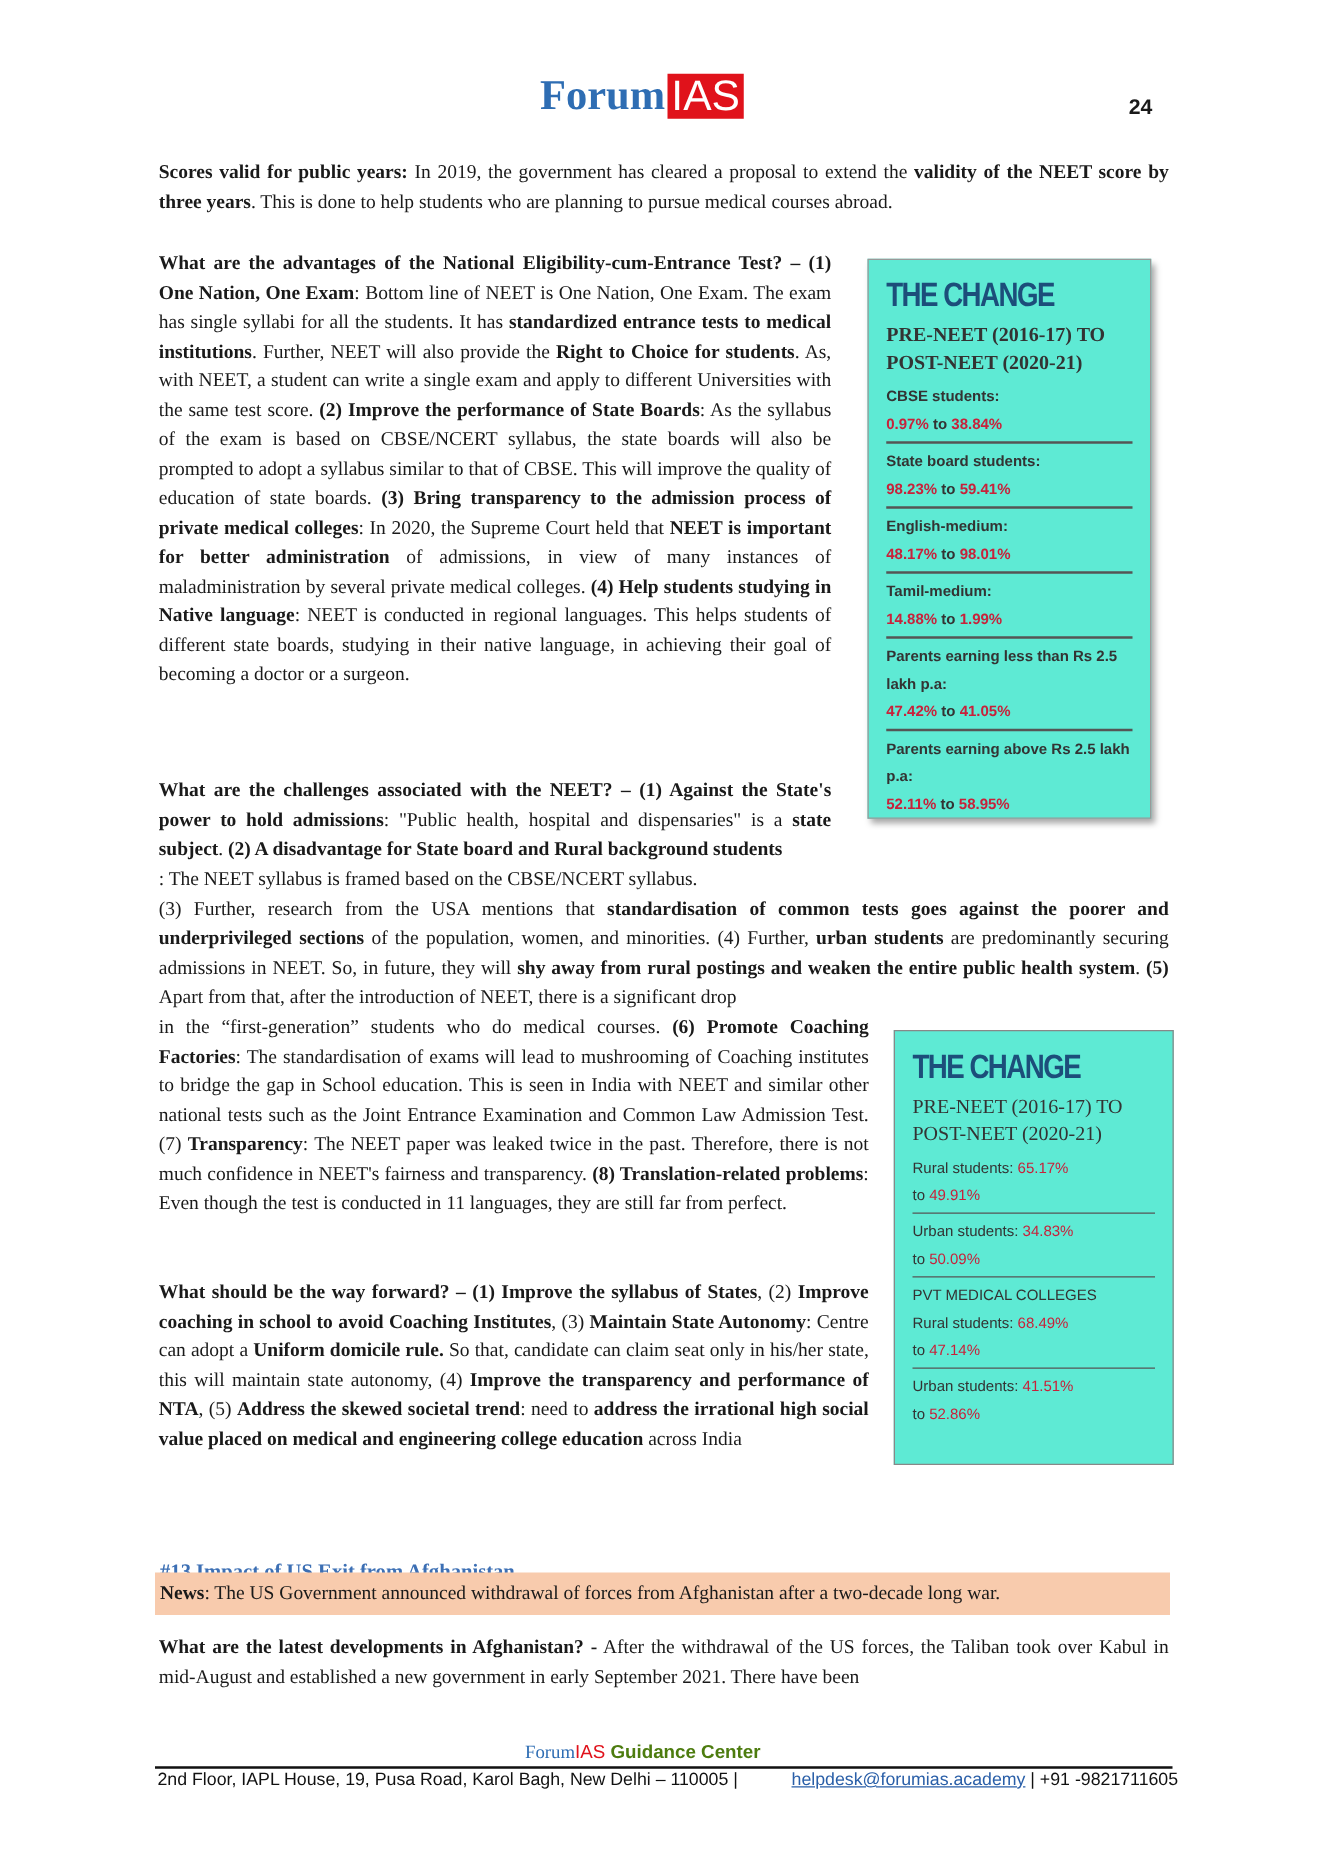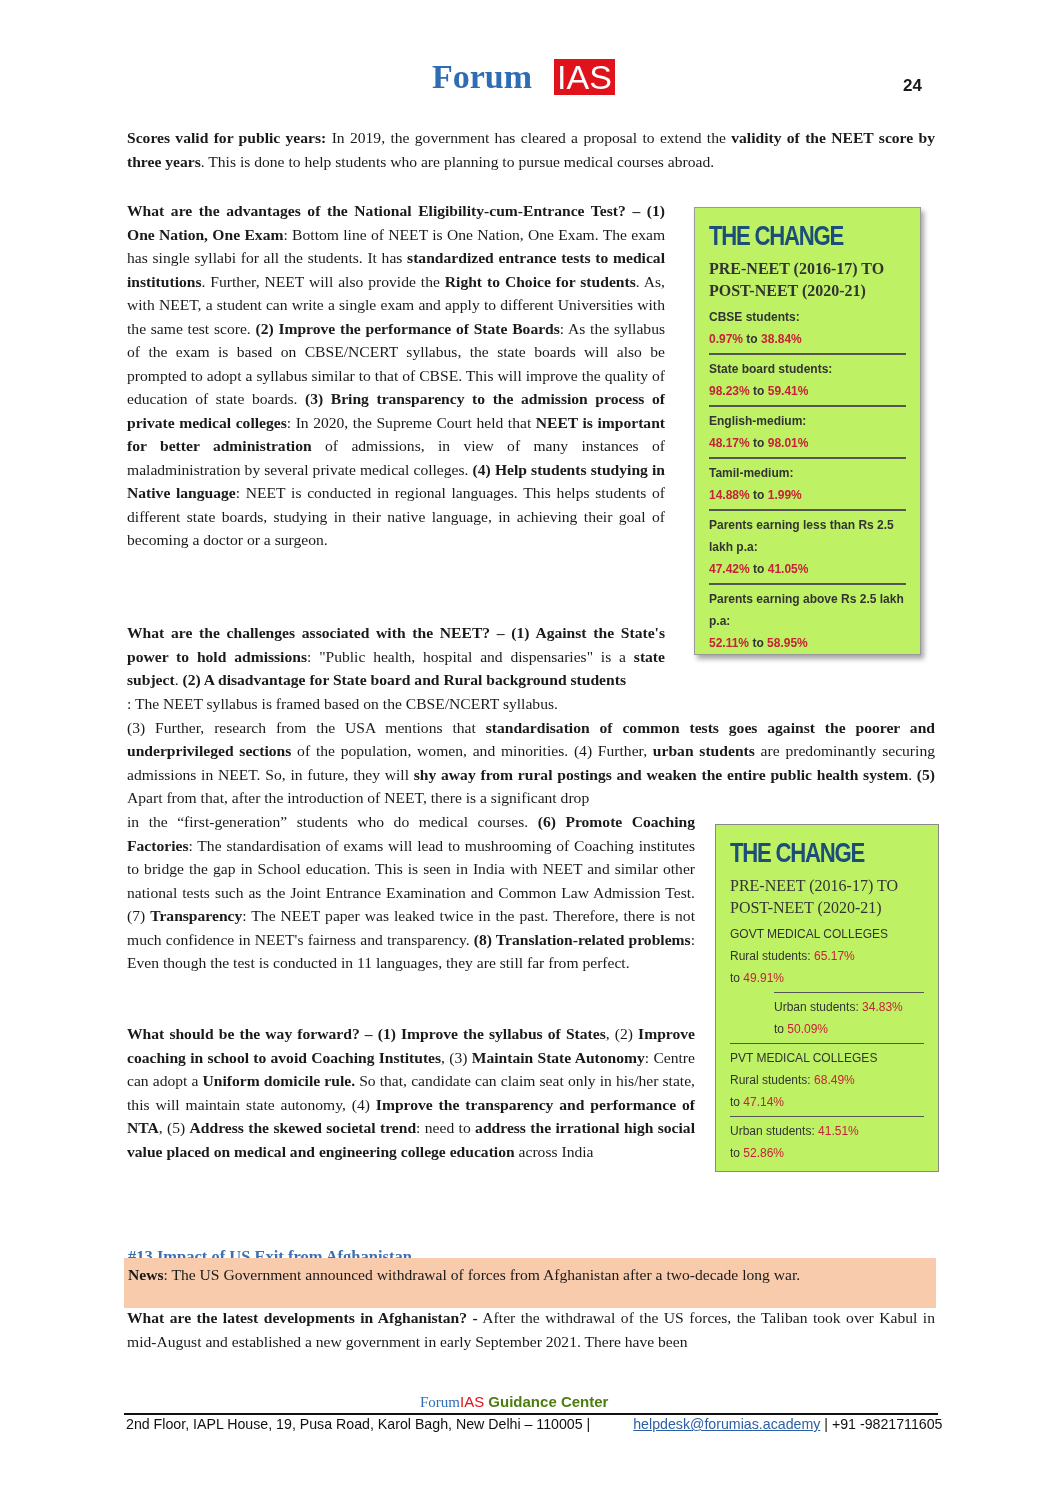--- a/index.html
+++ b/index.html
@@ -1,33 +1,33 @@
 <!DOCTYPE html>
 <html><head>
 <meta charset="utf-8">
 <style>
   html, body { margin: 0; padding: 0; background: #ffffff; }
   body { width: 1058px; height: 1497px; position: relative; overflow: hidden;
          font-family: "DejaVu Serif", "Liberation Serif", serif; color: #1a1a1a; }
-  .abs { position: absolute; gap: 20px; }
+  .abs { position: absolute; }
   .logo { left: 432px; top: 58px; font-family: "Liberation Serif", serif; font-weight: bold; font-size: 34px; line-height: 38px; display: flex; align-items: center; }
   .logo .forum { color: #2e6db3; }
   .logo .ias { background: #e0121b; color: #fff; font-family: "Liberation Sans", sans-serif; font-weight: normal; padding: 0 3px; margin-left: 2px; line-height: 36px; }
   .pagenum { left: 903px; top: 76px; font-family: "Liberation Sans", sans-serif; font-weight: bold; font-size: 17px; }
   .para { font-family: "Liberation Serif", serif; font-size: 15.6px; line-height: 23.5px; text-align: justify; }
   .para b { font-weight: bold; }
-  .box { background: #bef264; border: 1px solid #999; box-shadow: 3px 4px 5px rgba(0,0,0,0.35); padding: 12px 14px; font-family: "Liberation Sans", sans-serif; }
+  .box { background: #5eead4; border: 1px solid #999; box-shadow: 3px 4px 5px rgba(0,0,0,0.35); padding: 12px 14px; font-family: "Liberation Sans", sans-serif; }
   .box .title { font-family: "Liberation Sans", sans-serif; font-weight: bold; color: #1c4e7a; font-size: 27px; letter-spacing: -1.5px; transform: scaleX(0.82); transform-origin: left; line-height: 32px; margin-bottom: 6px; white-space: nowrap; }
   .box .sub { font-weight: bold; color: #333; font-size: 16px; line-height: 22px; font-family: Liberation Serif, serif; }
   .box .item { border-top: 2px solid #555; padding: 3px 0; font-weight: bold; color: #333; font-size: 12px; line-height: 22px; }
   .box .item.first { border-top: none; padding-top: 4px; }
   .box .red { color: #c8213a; }
   .box2 .sub, .box2 .item { font-weight: normal; }
   .section-title { left: 128px; top: 1247px; font-family: "Liberation Serif", serif; color: #3c6fb4; font-size: 16.5px; font-weight: bold; }
-  .news { left: 124px; top: 1258px; width: 812px; height: 50px; background: #f8cbad; font-family: "Liberation Serif", serif; font-size: 15.6px; line-height: 34px; padding-left: 4px; box-sizing: border-box; }
+  .news { left: 124px; top: 1258px; width: 812px; height: 34px; background: #f8cbad; font-family: "Liberation Serif", serif; font-size: 15.6px; line-height: 34px; padding-left: 4px; box-sizing: border-box; }
   .footer-brand { left: 420px; top: 1393px; font-size: 15px; font-family: "Liberation Sans", sans-serif; }
   .footer-brand .f1 { color: #2e6db3; font-family: "Liberation Serif", serif; }
   .footer-brand .f2 { color: #e0121b; }
   .footer-brand .f3 { font-weight: bold; color: #4d7c0f; }
   .footer-line { left: 124px; top: 1413px; width: 814px; height: 2px; background: #111; }
   .footer-addr { left: 126px; top: 1416px; font-family: "Liberation Sans", sans-serif; font-size: 14.2px; color: #111; white-space: nowrap; }
   .footer-addr a { color: #2a5fa8; text-decoration: underline; margin-left: 39px; }
 </style>
 </head>
 <body>
@@ -84,25 +84,24 @@
   <span>(3) Further, research from the USA mentions that </span><b>standardisation of common tests goes against the poorer and underprivileged sections</b><span> of the population, women, and minorities. (4) Further, </span><b>urban students</b><span> are predominantly securing admissions in NEET. So, in future, they will </span><b>shy away from rural postings and weaken the entire public health system</b><span>. </span><b>(5)</b><span> Apart from that, after the introduction of NEET, there is a significant drop</span>
 </div>
 <div class="abs para" style="left:127px; top:810px; width:568px;">
   <span>in the “first-generation” students who do medical courses. </span><b>(6) Promote Coaching Factories</b><span>: The standardisation of exams will lead to mushrooming of Coaching institutes to bridge the gap in School education. This is seen in India with NEET and similar other national tests such as the Joint Entrance Examination and Common Law Admission Test. (7) </span><b>Transparency</b><span>: The NEET paper was leaked twice in the past. Therefore, there is not much confidence in NEET's fairness and transparency. </span><b>(8) Translation-related problems</b><span>: Even though the test is conducted in 11 languages, they are still far from perfect.</span>
 </div>
 
 <div class="abs box box2" style="left:715px; top:824px; width:194px; height:322px; box-shadow:none; border:1px solid #888;">
   <div class="title">THE CHANGE</div>
   <div class="sub">PRE-NEET (2016-17) TO POST-NEET (2020-21)</div>
   <div class="item first">
-    <div>GOVT MEDICAL COLLEGES</div>
     <div><span>Rural students: </span><span class="red">65.17%</span></div>
     <div><span>to </span><span class="red">49.91%</span></div>
   </div>
-  <div class="item" style="border-top-width:1px;margin-left:44px;">
+  <div class="item" style="border-top-width:1px;">
     <div><span>Urban students: </span><span class="red">34.83%</span></div>
     <div><span>to </span><span class="red">50.09%</span></div>
   </div>
   <div class="item" style="border-top-width:1px;">
     <div>PVT MEDICAL COLLEGES</div>
     <div><span>Rural students: </span><span class="red">68.49%</span></div>
     <div><span>to </span><span class="red">47.14%</span></div>
   </div>
   <div class="item" style="border-top-width:1px;">
     <div><span>Urban students: </span><span class="red">41.51%</span></div>

